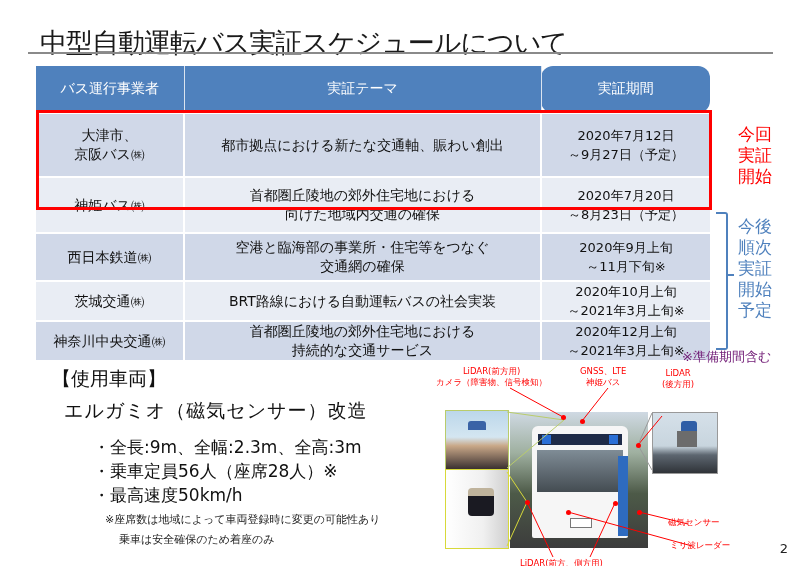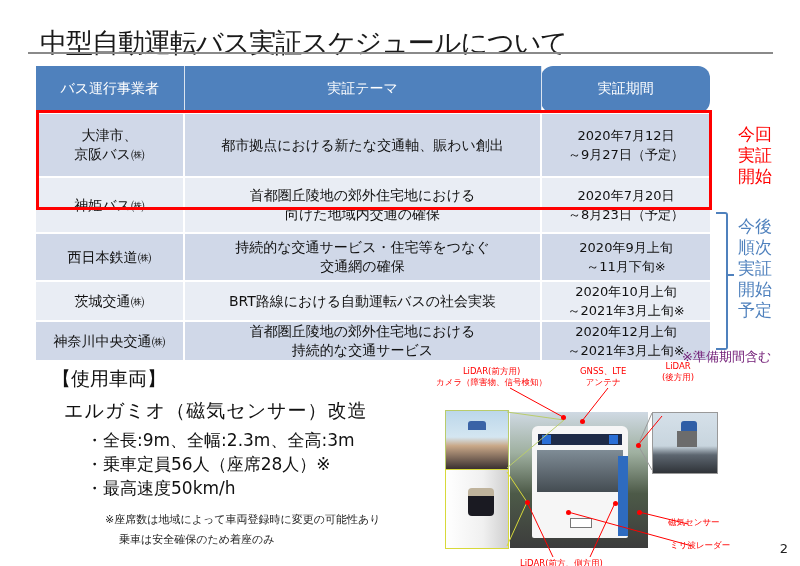--- a/index.html
+++ b/index.html
@@ -19,21 +19,21 @@
 
   .red-box { position:absolute; left:36px; top:110px; width:670px; height:94px; border:3px solid #ff0000; pointer-events:none; }
   .red-label { position:absolute; left:738px; top:124px; color:#ff0000; font-size:17px; line-height:21px; text-align:center; width:34px; }
   .bracket { position:absolute; left:716px; top:212px; width:10px; height:134px; border:2px solid #4f81bd; border-left:none; border-radius:0 3px 3px 0; }
   .bracket:after { content:""; position:absolute; right:-8px; top:60px; width:7px; height:2px; background:#4f81bd; }
   .blue-label { position:absolute; left:738px; top:216px; color:#4f81bd; font-size:17px; line-height:21px; text-align:center; width:34px; }
   .note-prep { position:absolute; left:682px; top:348px; font-size:13px; color:#701a75; white-space:nowrap;text-align:center; }
 
   .veh-heading { position:absolute; left:52px; top:366px; font-size:19px; color:#111; }
   .veh-name { position:absolute; left:64px; top:398px; font-size:19px; color:#111; letter-spacing:1px; white-space:nowrap; }
-  .veh-specs { position:absolute; left:86px; top:428px; margin:0; padding:0; list-style:none; }
+  .veh-specs { position:absolute; left:86px; top:428px; margin:7px; padding:0; list-style:none; }
   .veh-specs li { font-size:17px; line-height:24px; color:#111; white-space:nowrap; }
   .veh-specs li:before { content:"・"; }
   .veh-notes { position:absolute; left:105px; top:510px; font-size:11px; color:#222; line-height:20px; }
   .veh-notes div:nth-child(2) { padding-left:14px; }
 
   .photo-area { position:absolute; left:430px; top:360px; width:370px; height:206px; }
   .inset-top { position:absolute; left:15px; top:50px; width:62px; height:58px; border:1px solid #b9cc6b;
                background:linear-gradient(180deg,#bcd7ea 0%,#d4e6f1 45%,#c9a888 60%,#3a3030 100%); }
   .inset-top .dome { position:absolute; left:22px; top:10px; width:18px; height:9px; background:#3a63a6; border-radius:3px 3px 0 0; }
   .inset-bot { position:absolute; left:15px; top:109px; width:62px; height:78px; border:1px solid #d7d93a;
@@ -100,21 +100,21 @@
       <td class="period">
           <div>2020年7月20日</div>
           <div>～8月23日（予定）</div>
         </td>
     </tr>
     <tr class="odd" style="height:48px">
       <td>
           <div>西日本鉄道㈱</div>
         </td>
       <td>
-          <div>持続的な交通サービス・住宅等をつなぐ</div>
+          <div>空港と臨海部の事業所・住宅等をつなぐ</div>
           <div>交通網の確保</div>
         </td>
       <td class="period">
           <div>2020年9月上旬</div>
           <div>～11月下旬※</div>
         </td>
     </tr>
     <tr class="even" style="height:33px">
       <td>
           <div>茨城交通㈱</div>
@@ -224,23 +224,23 @@
   <div class="dot" style="left:183px;top:141px"></div>
   <div class="dot" style="left:136px;top:150px"></div>
   <div class="dot" style="left:207px;top:150px"></div>
 
   <div class="callout" style="left:6px;top:6px">
     <div>LiDAR(前方用)</div>
     <div>カメラ（障害物、信号検知）</div>
   </div>
   <div class="callout" style="left:150px;top:6px">
     <div>GNSS、LTE</div>
-    <div>アンテナ</div>
-  </div>
-  <div class="callout" style="left:232px;top:1px">
+    <div>神姫バス</div>
+  </div>
+  <div class="callout" style="left:232px;top:8px">
     <div>LiDAR</div>
     <div>(後方用)</div>
   </div>
   <div class="callout" style="left:238px;top:157px">磁気センサー</div>
   <div class="callout" style="left:240px;top:180px">ミリ波レーダー</div>
   <div class="callout" style="left:90px;top:198px">LiDAR(前方、側方用)</div>
 </div>
 
 <div class="page-num">2</div>
 

